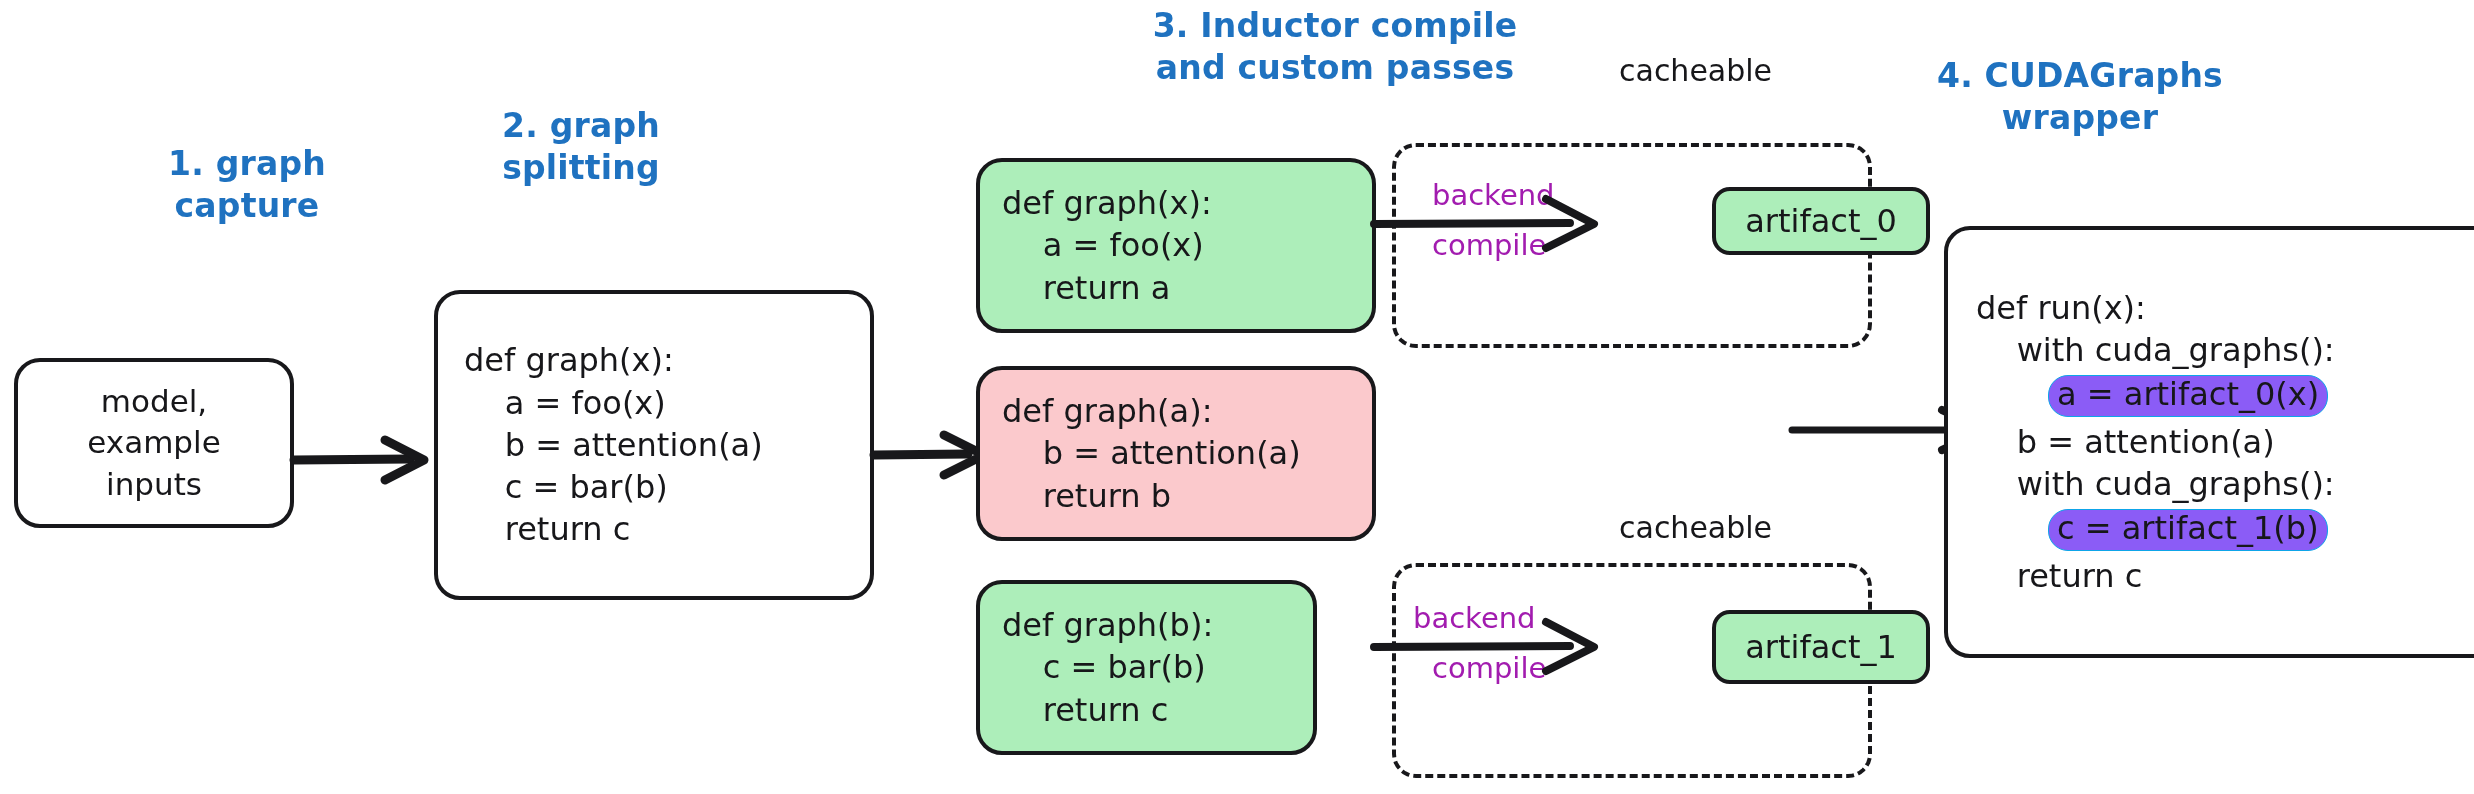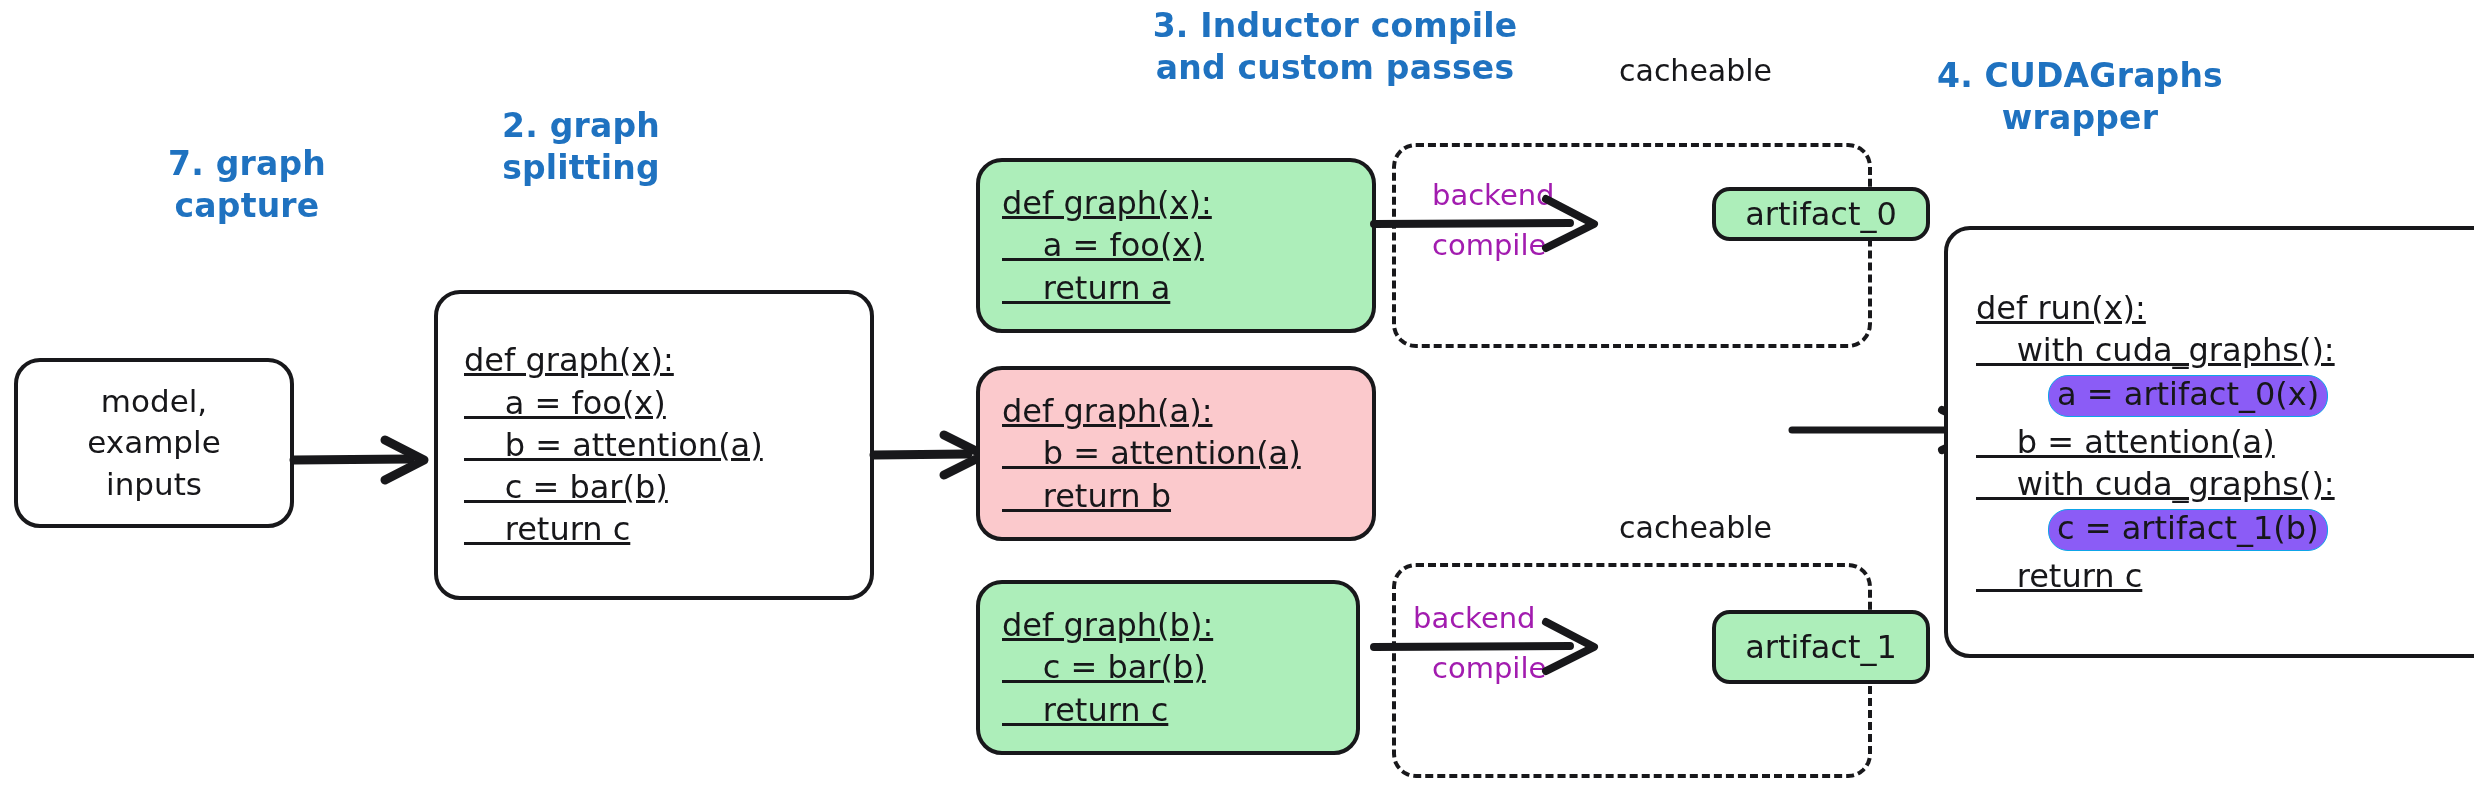--- a/index.html
+++ b/index.html
@@ -63,21 +63,20 @@
   }
   .node.green  { background: #adeeba; }
   .node.pink   { background: #fbc9cc; }
 
   .node .code {
     font-family: "DejaVu Sans", sans-serif;
     color: #17171a;
     font-size: 32px;
     line-height: 1.32;
     white-space: pre;
-    text-decoration: underline;
   }
   .node.centered {
     align-items: center;
     text-align: center;
   }
   .node .plaintxt {
     font-family: "DejaVu Sans", sans-serif;
     color: #17171a;
     font-size: 31px;
     line-height: 1.33;
@@ -121,21 +120,21 @@
   }
 
   
   .arrow { position: absolute; overflow: visible; }
 </style>
 </head>
 <body>
 
 <div id="stage">
 
-  <div class="step-label" style="left:152px; top:143px; width:190px;">7. graph
+  <div class="step-label" style="left:152px; top:143px; width:190px;">1. graph
 capture</div>
 
   <div class="step-label" style="left:476px; top:105px; width:210px;">2. graph
 splitting</div>
 
   <div class="step-label" style="left:1100px; top:5px; width:470px;">3. Inductor compile
 and custom passes</div>
 
   <div class="step-label" style="left:1905px; top:55px; width:350px;">4. CUDAGraphs
 wrapper</div>
@@ -169,39 +168,39 @@
     a = foo(x)
     return a</div>
   </div>
 
   <div class="node pink" style="left:976px; top:366px; width:400px; height:175px; padding:14px 0 14px 22px;">
     <div class="code">def graph(a):
     b = attention(a)
     return b</div>
   </div>
 
-  <div class="node green" style="left:976px; top:580px; width:384px; height:175px; padding:14px 0 14px 22px;">
+  <div class="node green" style="left:976px; top:580px; width:341px; height:175px; padding:14px 0 14px 22px;">
     <div class="code">def graph(b):
     c = bar(b)
     return c</div>
   </div>
 
   <div class="plain-label" style="left:1619px; top:53px;">cacheable</div>
 
   <div class="dashed-region" style="left:1392px; top:143px; width:480px; height:205px;"></div>
 
   <div class="edge-label" style="left:1432px; top:178px;">backend</div>
   <div class="edge-label" style="left:1432px; top:228px;">compile</div>
 
   <svg class="arrow" style="left:1370px; top:182px;" width="240" height="85" viewBox="0 0 240 85">
     <path d="M4,42 L200,41" stroke="#18181b" stroke-width="8" fill="none" stroke-linecap="round"></path>
     <path d="M176,17 L224,42 L176,66" stroke="#18181b" stroke-width="8" fill="none" stroke-linecap="round" stroke-linejoin="round"></path>
   </svg>
 
-  <div class="artifact" style="left:1712px; top:187px; width:218px; height:54px;">
+  <div class="artifact" style="left:1712px; top:187px; width:218px; height:68px;">
     <span>artifact_0</span>
   </div>
 
   <div class="plain-label" style="left:1619px; top:510px;">cacheable</div>
 
   <div class="dashed-region" style="left:1392px; top:563px; width:480px; height:215px;"></div>
 
   <div class="edge-label" style="left:1413px; top:601px;">backend</div>
   <div class="edge-label" style="left:1432px; top:651px;">compile</div>
 

